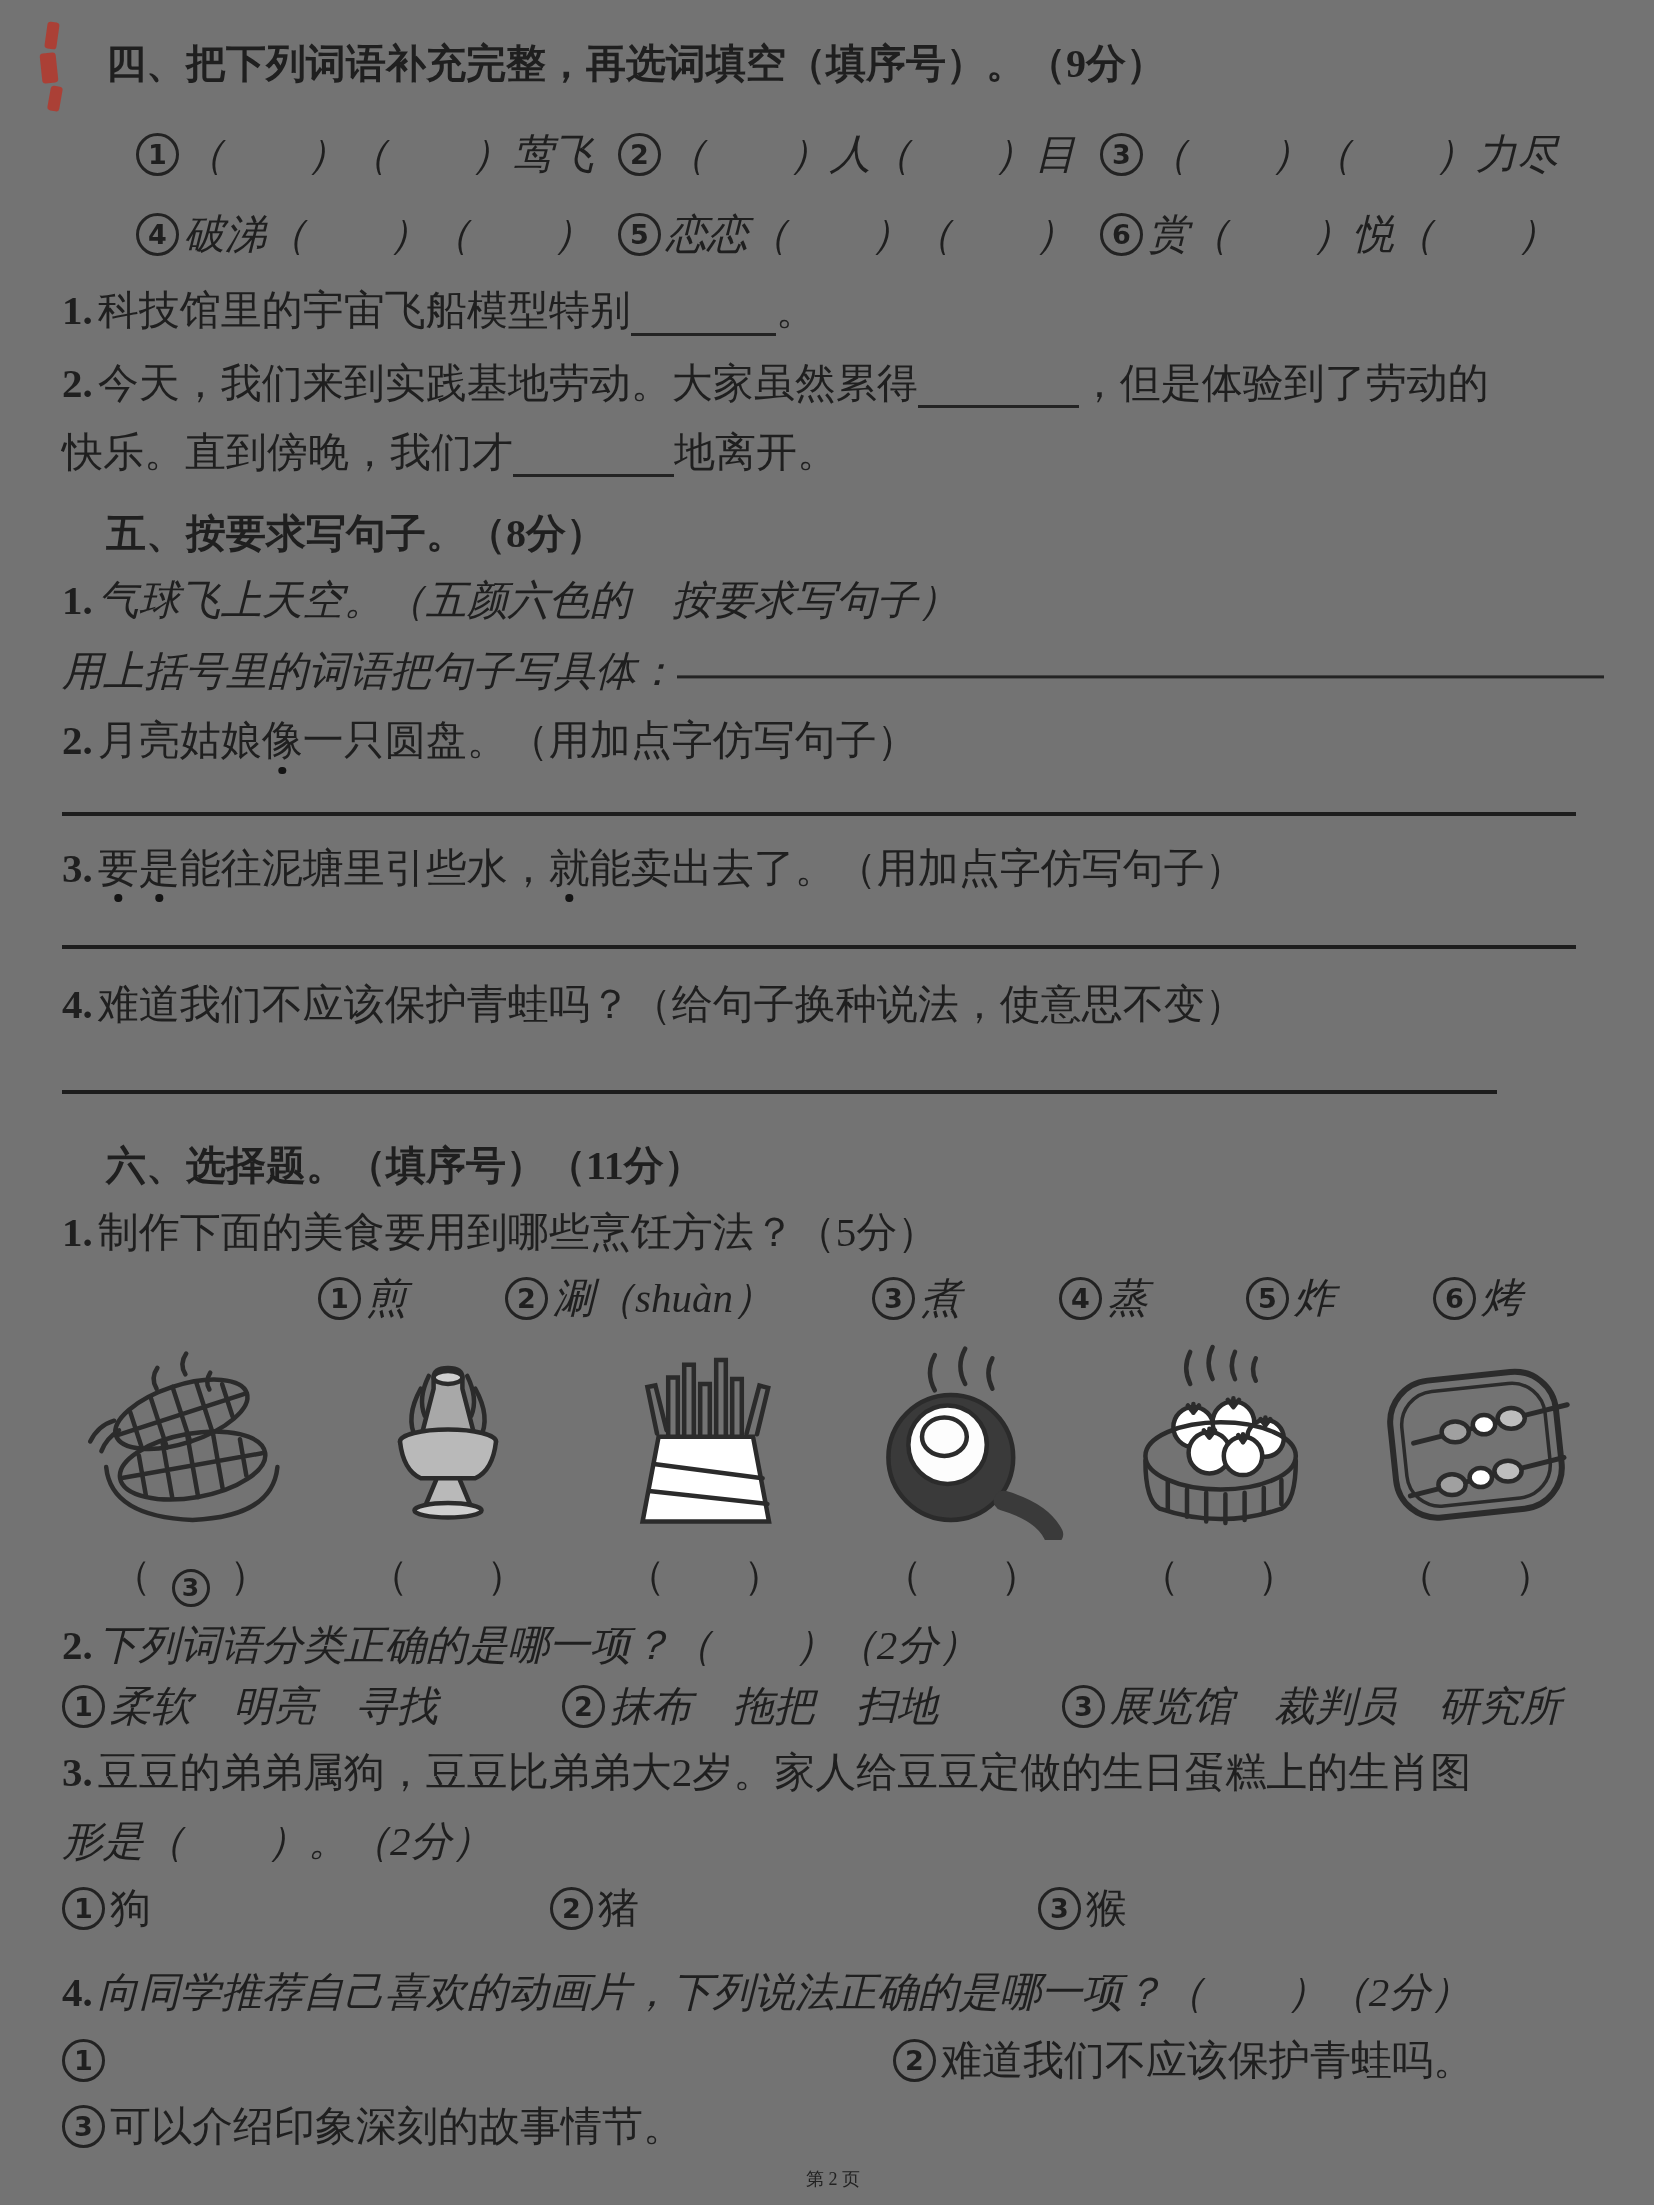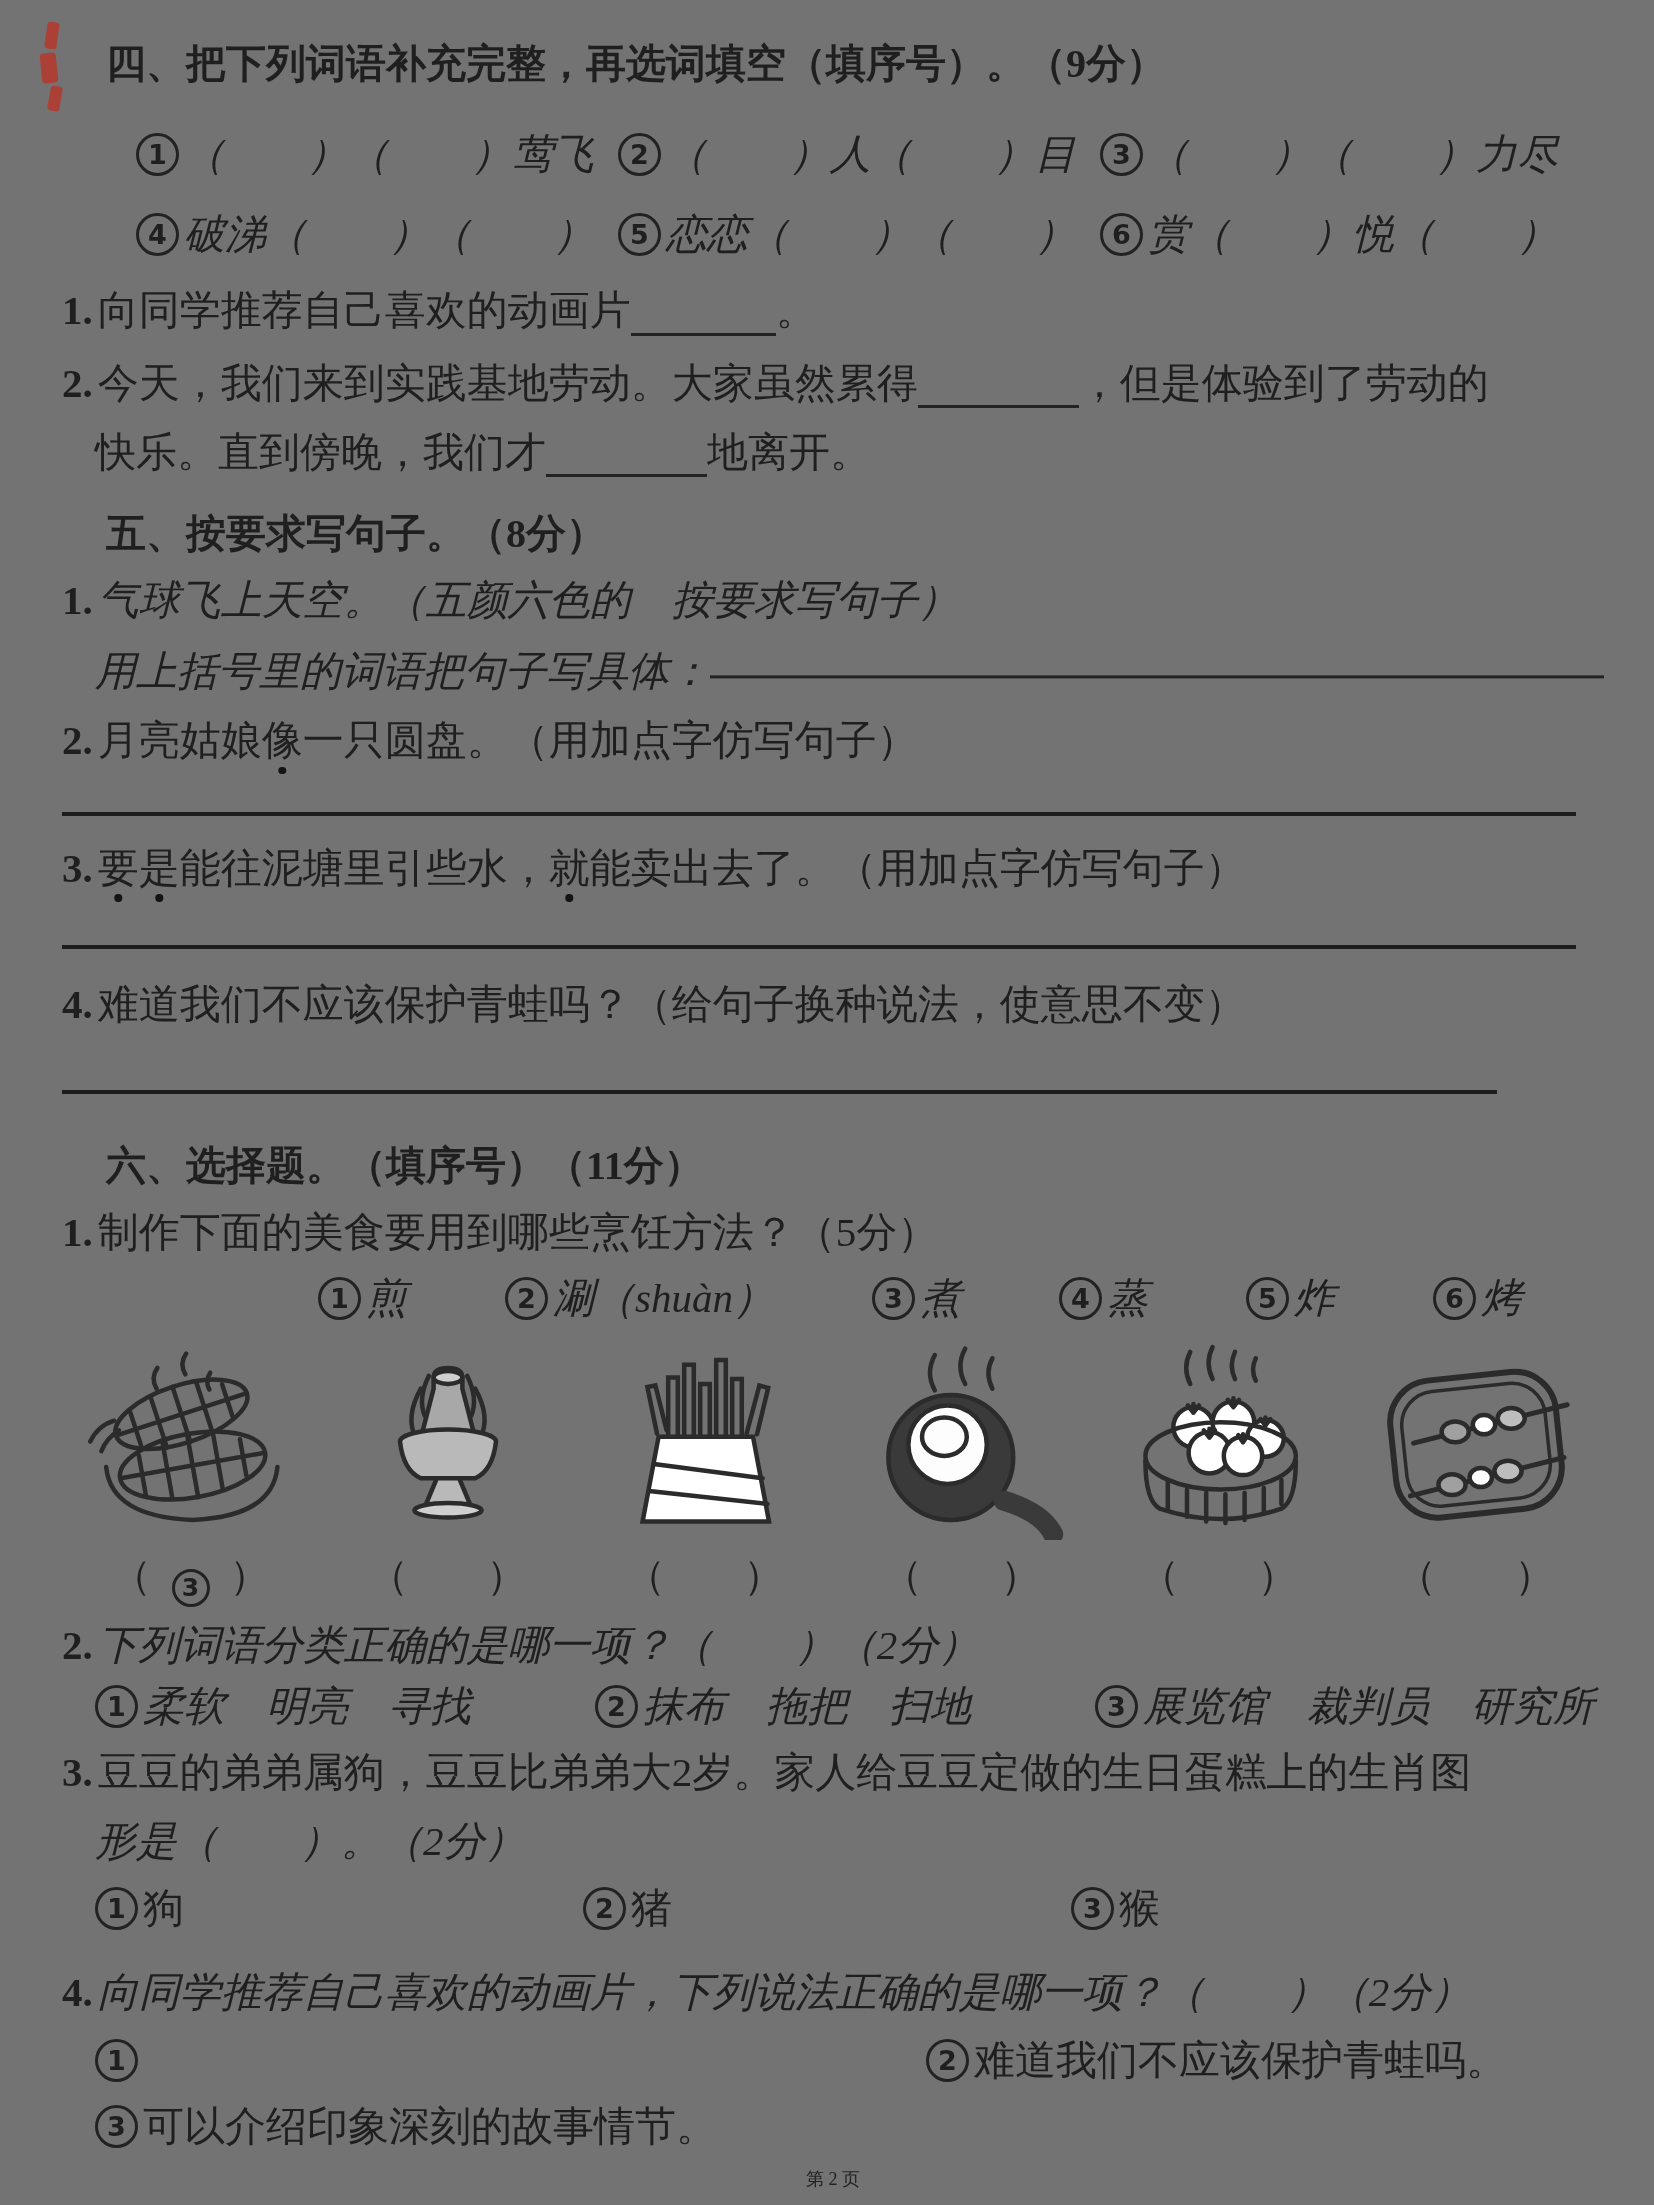--- a/index.html
+++ b/index.html
@@ -24,21 +24,21 @@
   .rm3{left:49px;top:86px;width:11.6px;height:25px;transform:rotate(10deg);}
 
   .h{
     font-size:40px;font-weight:700;line-height:51px;white-space:nowrap;
   }
   .q{
     font-size:41px;line-height:51px;white-space:nowrap;
   }
   .qno{font-weight:700;margin-right:5px;}
   .pre{white-space:pre;font-style:italic;}
-  .indent{margin-left:33px;}
+  .indent{}
 
   .circ{
     display:inline-flex;align-items:center;justify-content:center;
     width:43px;height:43px;box-sizing:border-box;
     border:3.3px solid #222;border-radius:50%;
     font-family:"DejaVu Sans","Liberation Sans",sans-serif;
     font-size:27px;font-weight:700;line-height:1;
     vertical-align:-8.3px;margin-right:5px;flex:none;
   }
   .blank{
@@ -126,21 +126,21 @@
       <span class="circ">5</span>
       <span class="pre">恋恋（　　）（　　）</span>
     </div>
     <div class="icell">
       <span class="circ">6</span>
       <span class="pre">赏（　　）悦（　　）</span>
     </div>
   </div>
 
   <div class="q" style="margin-top:23px">
-    <span class="qno">1.</span><span>向同学推荐自己喜欢的动画片</span><span class="blank" style="width:145px"></span><span>。</span>
+    <span class="qno">1.</span><span>科技馆里的宇宙飞船模型特别</span><span class="blank" style="width:145px"></span><span>。</span>
   </div>
 
   <div class="q" style="margin-top:21.5px">
     <span class="qno">2.</span><span>今天，我们来到实践基地劳动。大家虽然累得</span><span class="blank" style="width:161px"></span><span>，但是体验到了劳动的</span>
   </div>
   <div class="q indent" style="margin-top:18px">
     <span>快乐。直到傍晚，我们才</span><span class="blank" style="width:161px"></span><span>地离开。</span>
   </div>
 
   <div class="h" style="margin-top:30px;margin-left:44px">五、按要求写句子。（8分）</div>

